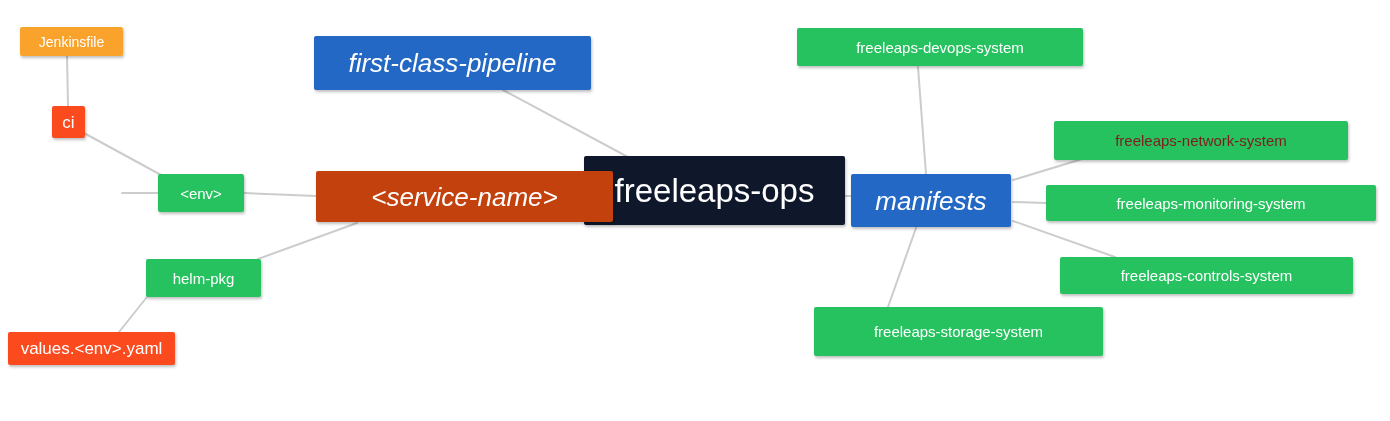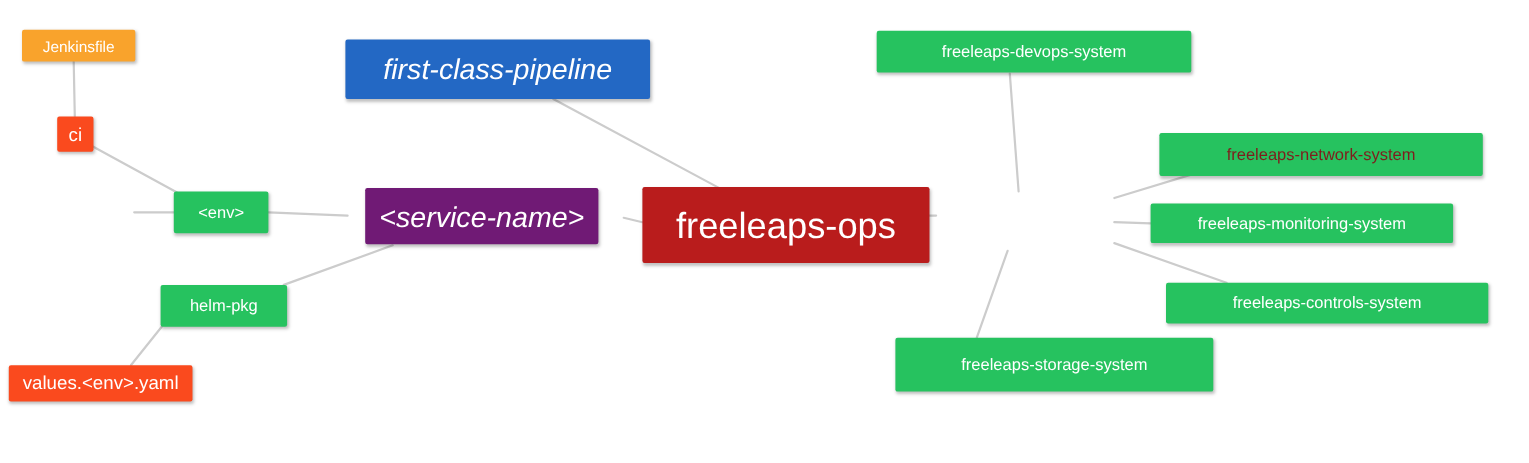--- a/index.html
+++ b/index.html
@@ -48,26 +48,27 @@
       <line x1="567" y1="198" x2="584" y2="202" stroke="#cccccc" stroke-width="2" stroke-linecap="round"></line>
       <line x1="503" y1="90" x2="654" y2="171" stroke="#cccccc" stroke-width="2" stroke-linecap="round"></line>
       <line x1="845" y1="196" x2="851" y2="196" stroke="#cccccc" stroke-width="2" stroke-linecap="round"></line>
       <line x1="926" y1="174" x2="918" y2="67" stroke="#cccccc" stroke-width="2" stroke-linecap="round"></line>
       <line x1="1013" y1="180" x2="1115" y2="149" stroke="#cccccc" stroke-width="2" stroke-linecap="round"></line>
       <line x1="1013" y1="202" x2="1046" y2="203" stroke="#cccccc" stroke-width="2" stroke-linecap="round"></line>
       <line x1="1013" y1="221" x2="1115" y2="257" stroke="#cccccc" stroke-width="2" stroke-linecap="round"></line>
       <line x1="916" y1="228" x2="888" y2="307" stroke="#cccccc" stroke-width="2" stroke-linecap="round"></line>
     </svg>
 
-<div class="node lv0" style="left: 584px; top: 170px; width: 261px; height: 69px; background: #b91c1c; color: rgb(255, 255, 255);">freeleaps-ops</div>
+<div class="node lv0" style="left: 584px; top: 156px; width: 261px; height: 69px; background: #0f172a; color: rgb(255, 255, 255);">freeleaps-ops</div>
     <div class="node lv1" style="left: 314px; top: 36px; width: 277px; height: 54px; background: rgb(35, 104, 196); color: rgb(255, 255, 255);">first-class-pipeline</div>
-    <div class="node lv1" style="left: 316px; top: 171px; width: 212px; height: 51px; background: #701a75; color: rgb(255, 255, 255); margin-left: 16px;">&lt;service-name&gt;</div>
+    <div class="node lv1" style="left: 316px; top: 171px; width: 297px; height: 51px; background: #c2410c; color: rgb(255, 255, 255);">&lt;service-name&gt;</div>
+    <div class="node lv1" style="left: 851px; top: 174px; width: 160px; height: 53px; background: rgb(35, 104, 196); color: rgb(255, 255, 255);">manifests</div>
     <div class="node lv2" style="left: 158px; top: 174px; width: 86px; height: 38px; background: rgb(38, 194, 95); color: rgb(255, 255, 255);">&lt;env&gt;</div>
     <div class="node lv2" style="left: 146px; top: 259px; width: 115px; height: 38px; background: rgb(38, 194, 95); color: rgb(255, 255, 255);">helm-pkg</div>
     <div class="node lv3" style="left: 52px; top: 106px; width: 33px; height: 32px; background: rgb(250, 74, 30); color: rgb(255, 255, 255);">ci</div>
     <div class="node lv3" style="left: 8px; top: 332px; width: 167px; height: 33px; background: rgb(250, 74, 30); color: rgb(255, 255, 255);">values.&lt;env&gt;.yaml</div>
     <div class="node lv4" style="left: 20px; top: 27px; width: 103px; height: 29px; background: rgb(249, 163, 44); color: rgb(255, 255, 255);">Jenkinsfile</div>
     <div class="node lv2" style="left: 797px; top: 28px; width: 286px; height: 38px; background: rgb(38, 194, 95); color: rgb(255, 255, 255);">freeleaps-devops-system</div>
     <div class="node lv2" style="left: 1054px; top: 109px; width: 294px; height: 39px; background: rgb(38, 194, 95); color: #7f1d1d; margin-top: 12px;">freeleaps-network-system</div>
-    <div class="node lv2" style="left: 1046px; top: 185px; width: 275px; height: 36px; background: rgb(38, 194, 95); color: rgb(255, 255, 255);">freeleaps-monitoring-system</div>
+    <div class="node lv2" style="left: 1046px; top: 185px; width: 330px; height: 36px; background: rgb(38, 194, 95); color: rgb(255, 255, 255);">freeleaps-monitoring-system</div>
     <div class="node lv2" style="left: 1060px; top: 257px; width: 293px; height: 37px; background: rgb(38, 194, 95); color: rgb(255, 255, 255);">freeleaps-controls-system</div>
     <div class="node lv2" style="left: 814px; top: 307px; width: 289px; height: 49px; background: rgb(38, 194, 95); color: rgb(255, 255, 255);">freeleaps-storage-system</div>
   </div>
 
 </body></html>

